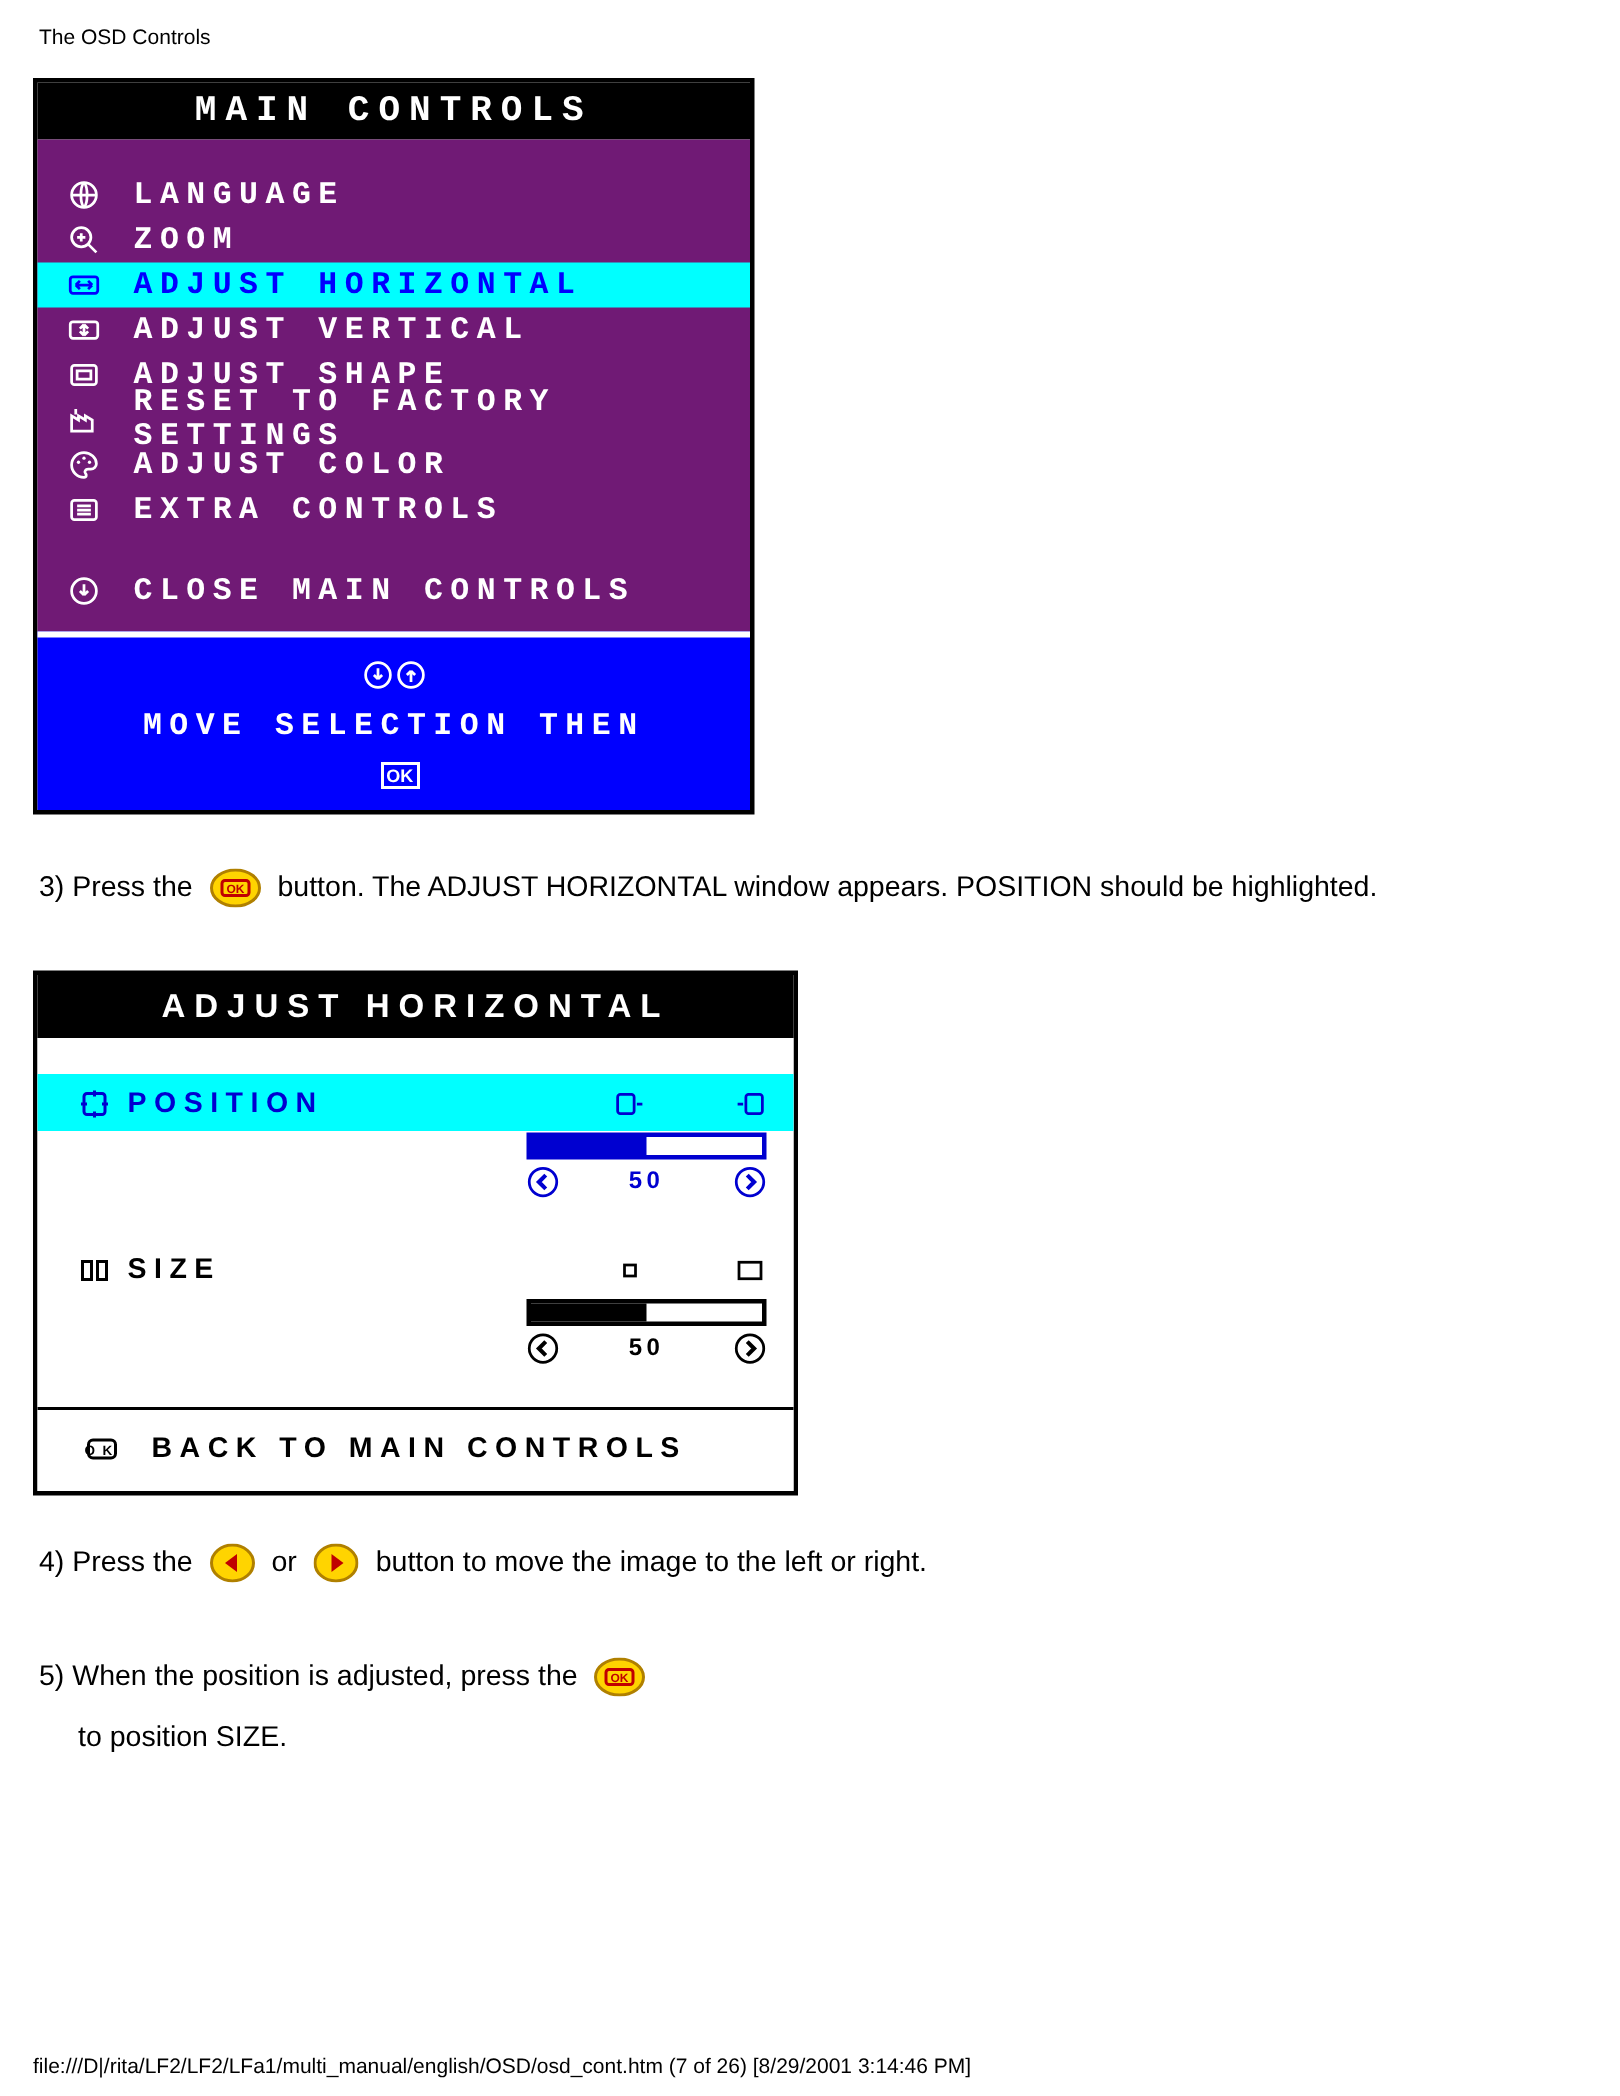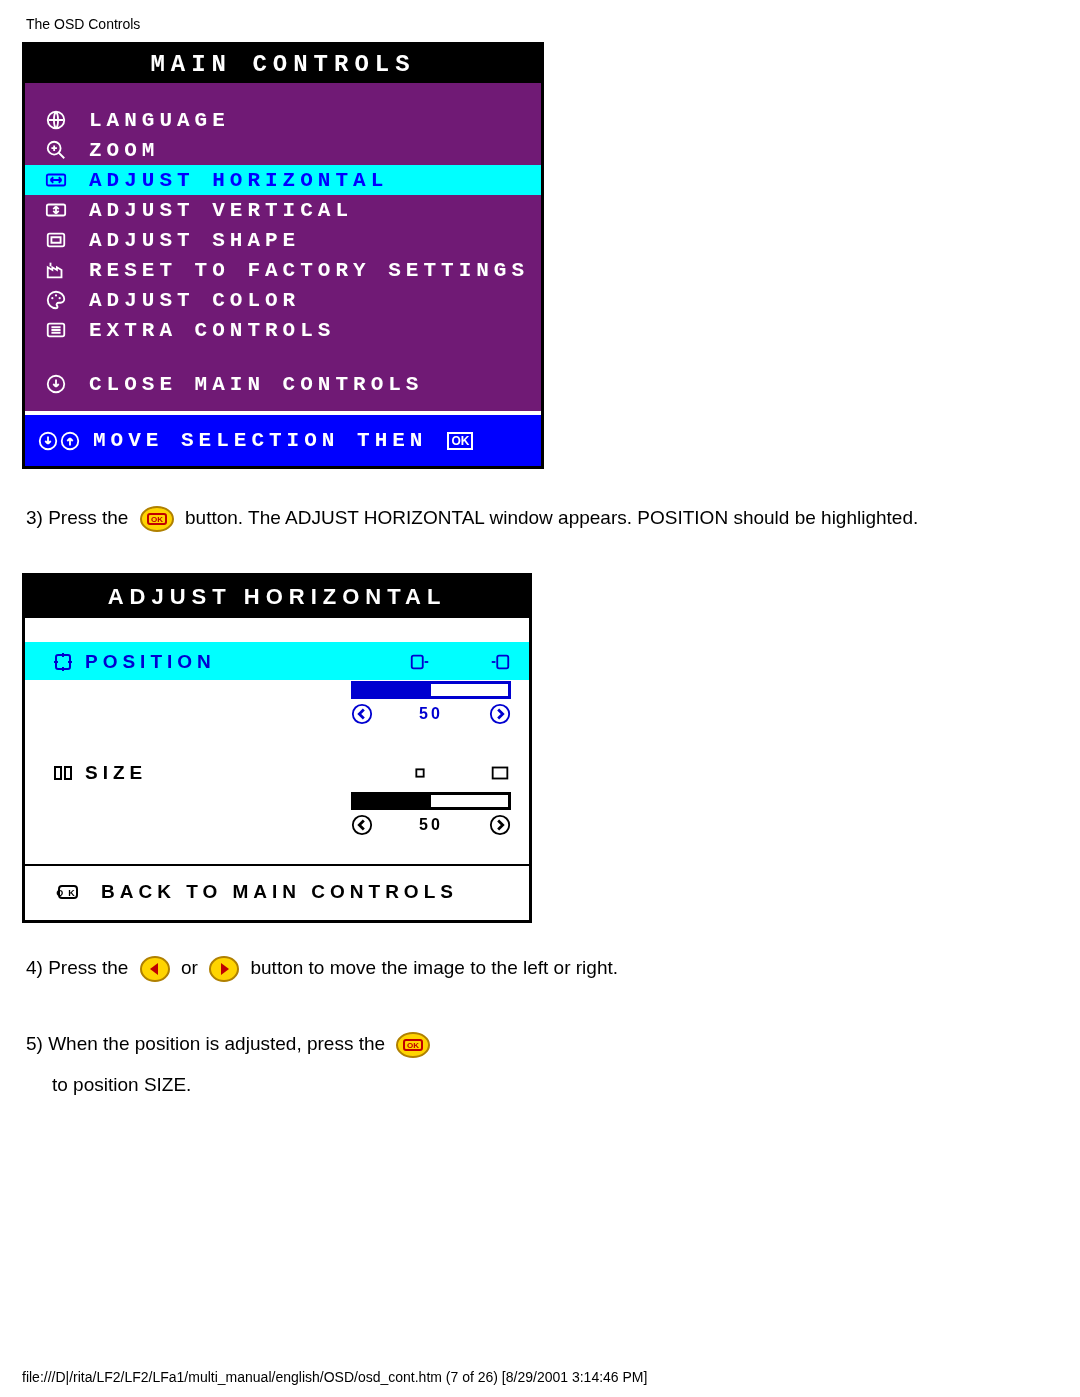--- a/index.html
+++ b/index.html
@@ -7,25 +7,25 @@
     font-family: Arial, Helvetica, sans-serif;
     font-size: 19px;
     margin: 0;
     padding: 8px 22px 60px 22px;
     width: 1080px;
     background: #fff;
     color: #000;
   }
   .page-header {
     font-size: 14px;
-    margin: 8px 0 10px 4px;
+    margin: 8px 0 20px 4px;
   }
   
   .osd-main {
-    width: 522px;
+    width: 481px;
     border: 3px solid #000;
     margin: 0 16px 28px 0;
   }
   .osd-main-title {
     background: #000;
     color: #fff;
     font-family: "Courier New", monospace;
     font-weight: bold;
     font-size: 24px;
     letter-spacing: 6px;
@@ -69,20 +69,21 @@
     display: flex;
     align-items: center;
     padding: 14px 12px;
     color: #fff;
     font-family: "Courier New", monospace;
     font-weight: bold;
     font-size: 21px;
     letter-spacing: 5px;
     text-transform: uppercase;
     gap: 12px;
+    flex-direction: column;
   }
   .footer-icons { display: flex; align-items: center; gap: 0; flex: 0 0 auto; }
   .ok-box {
     border: 2px solid #fff;
     padding: 0 2px;
     font-size: 12px;
     letter-spacing: 0;
     font-family: Arial, sans-serif;
     font-weight: bold;
     margin-left: 8px;

